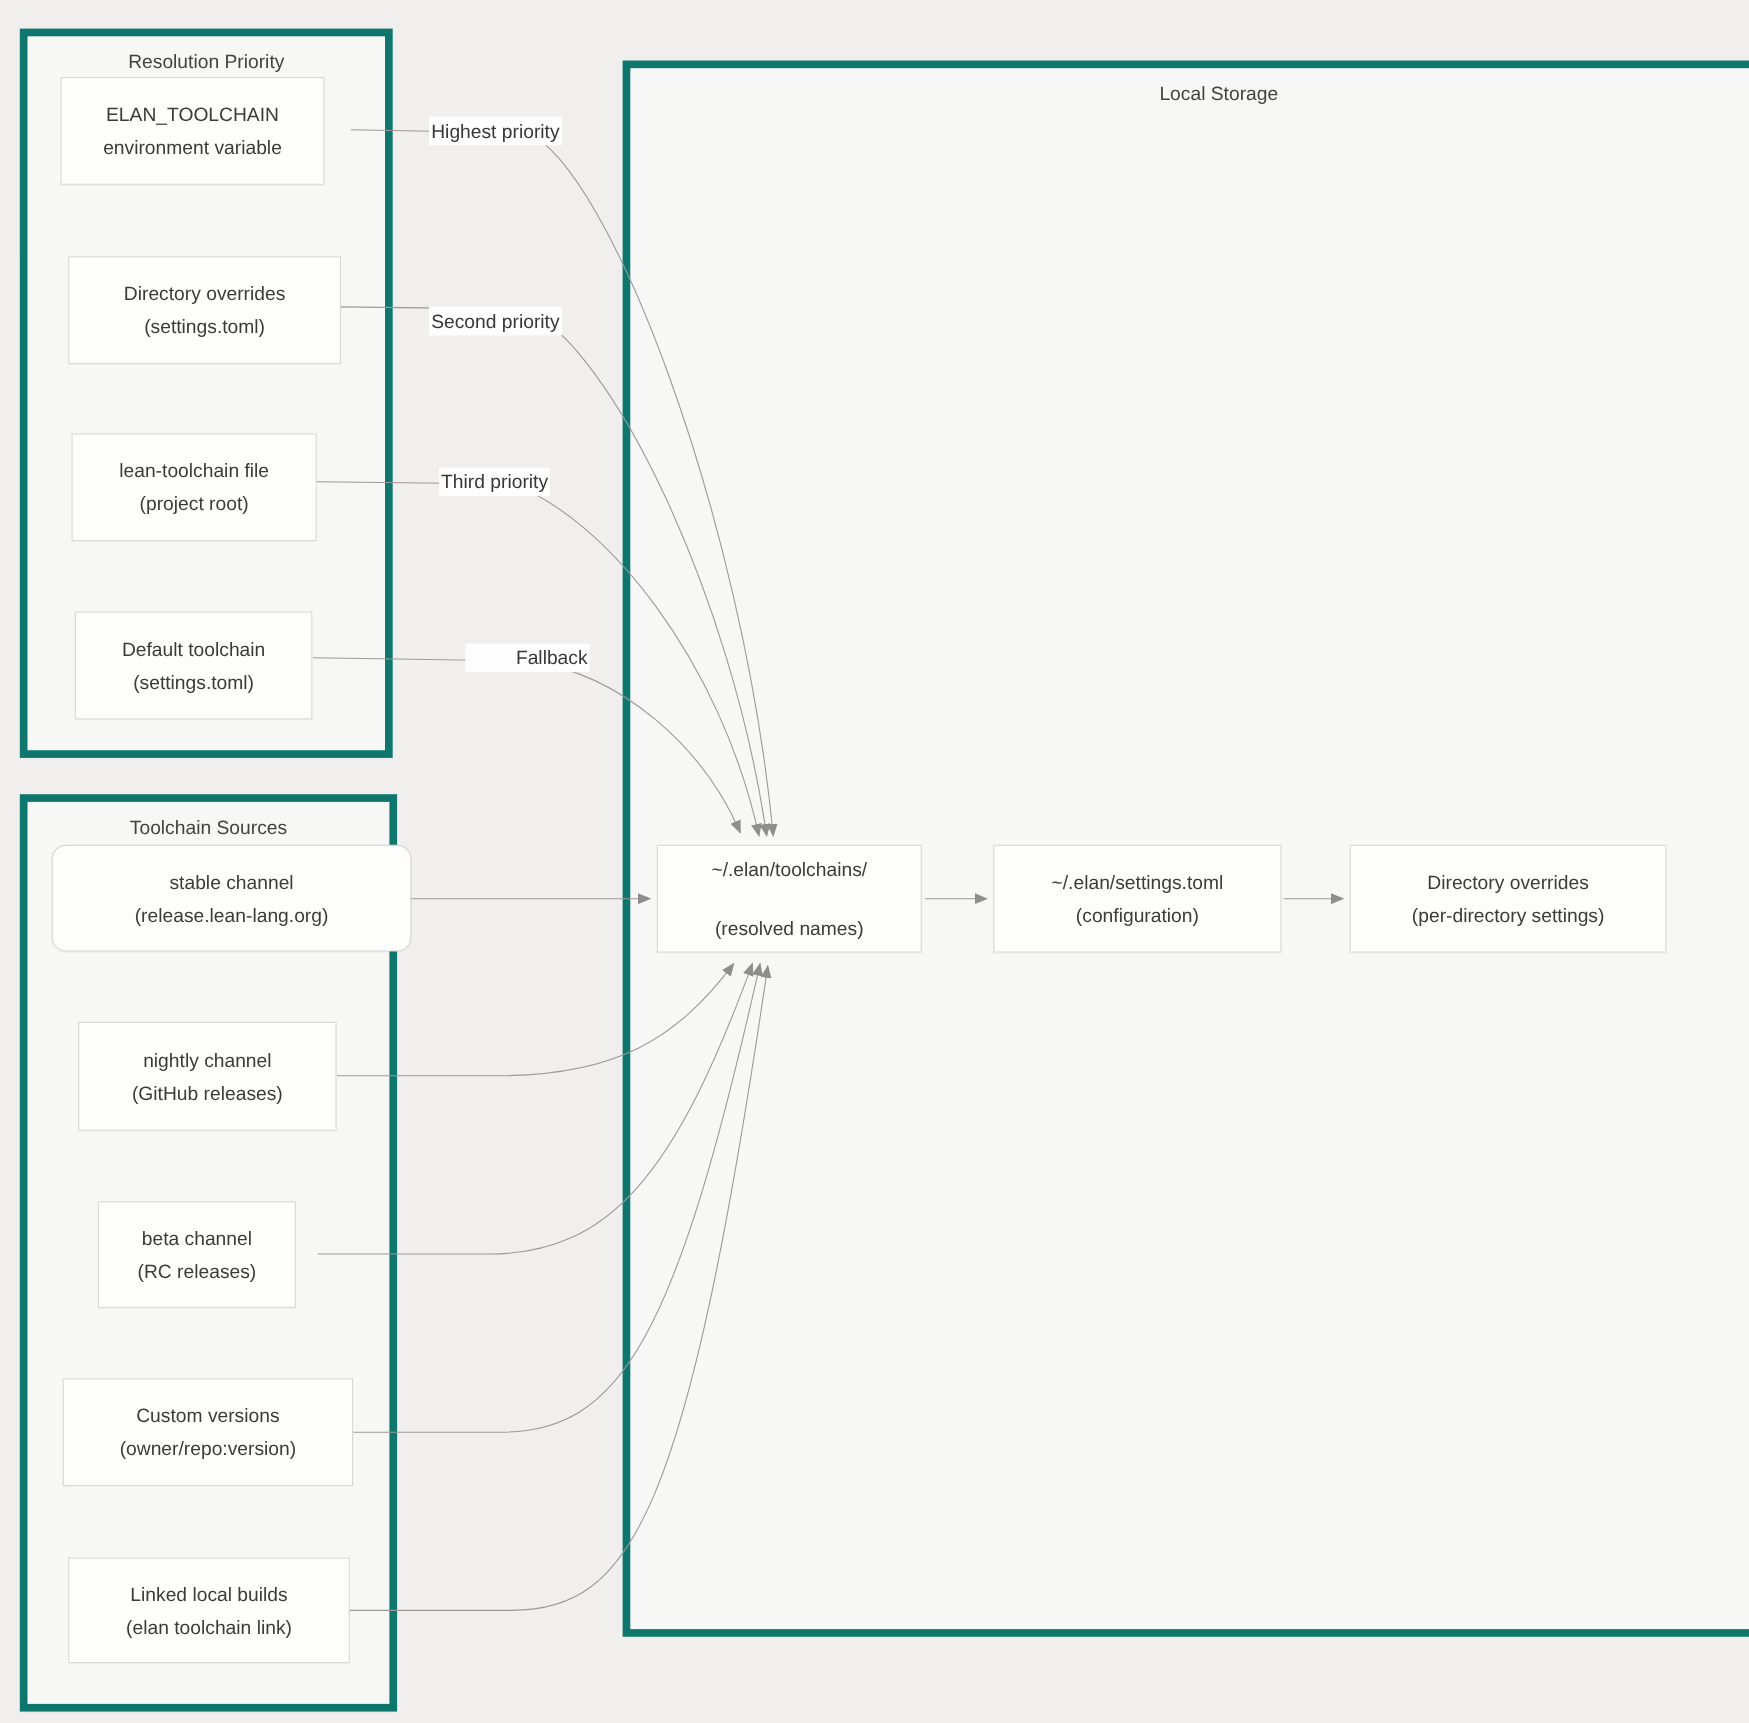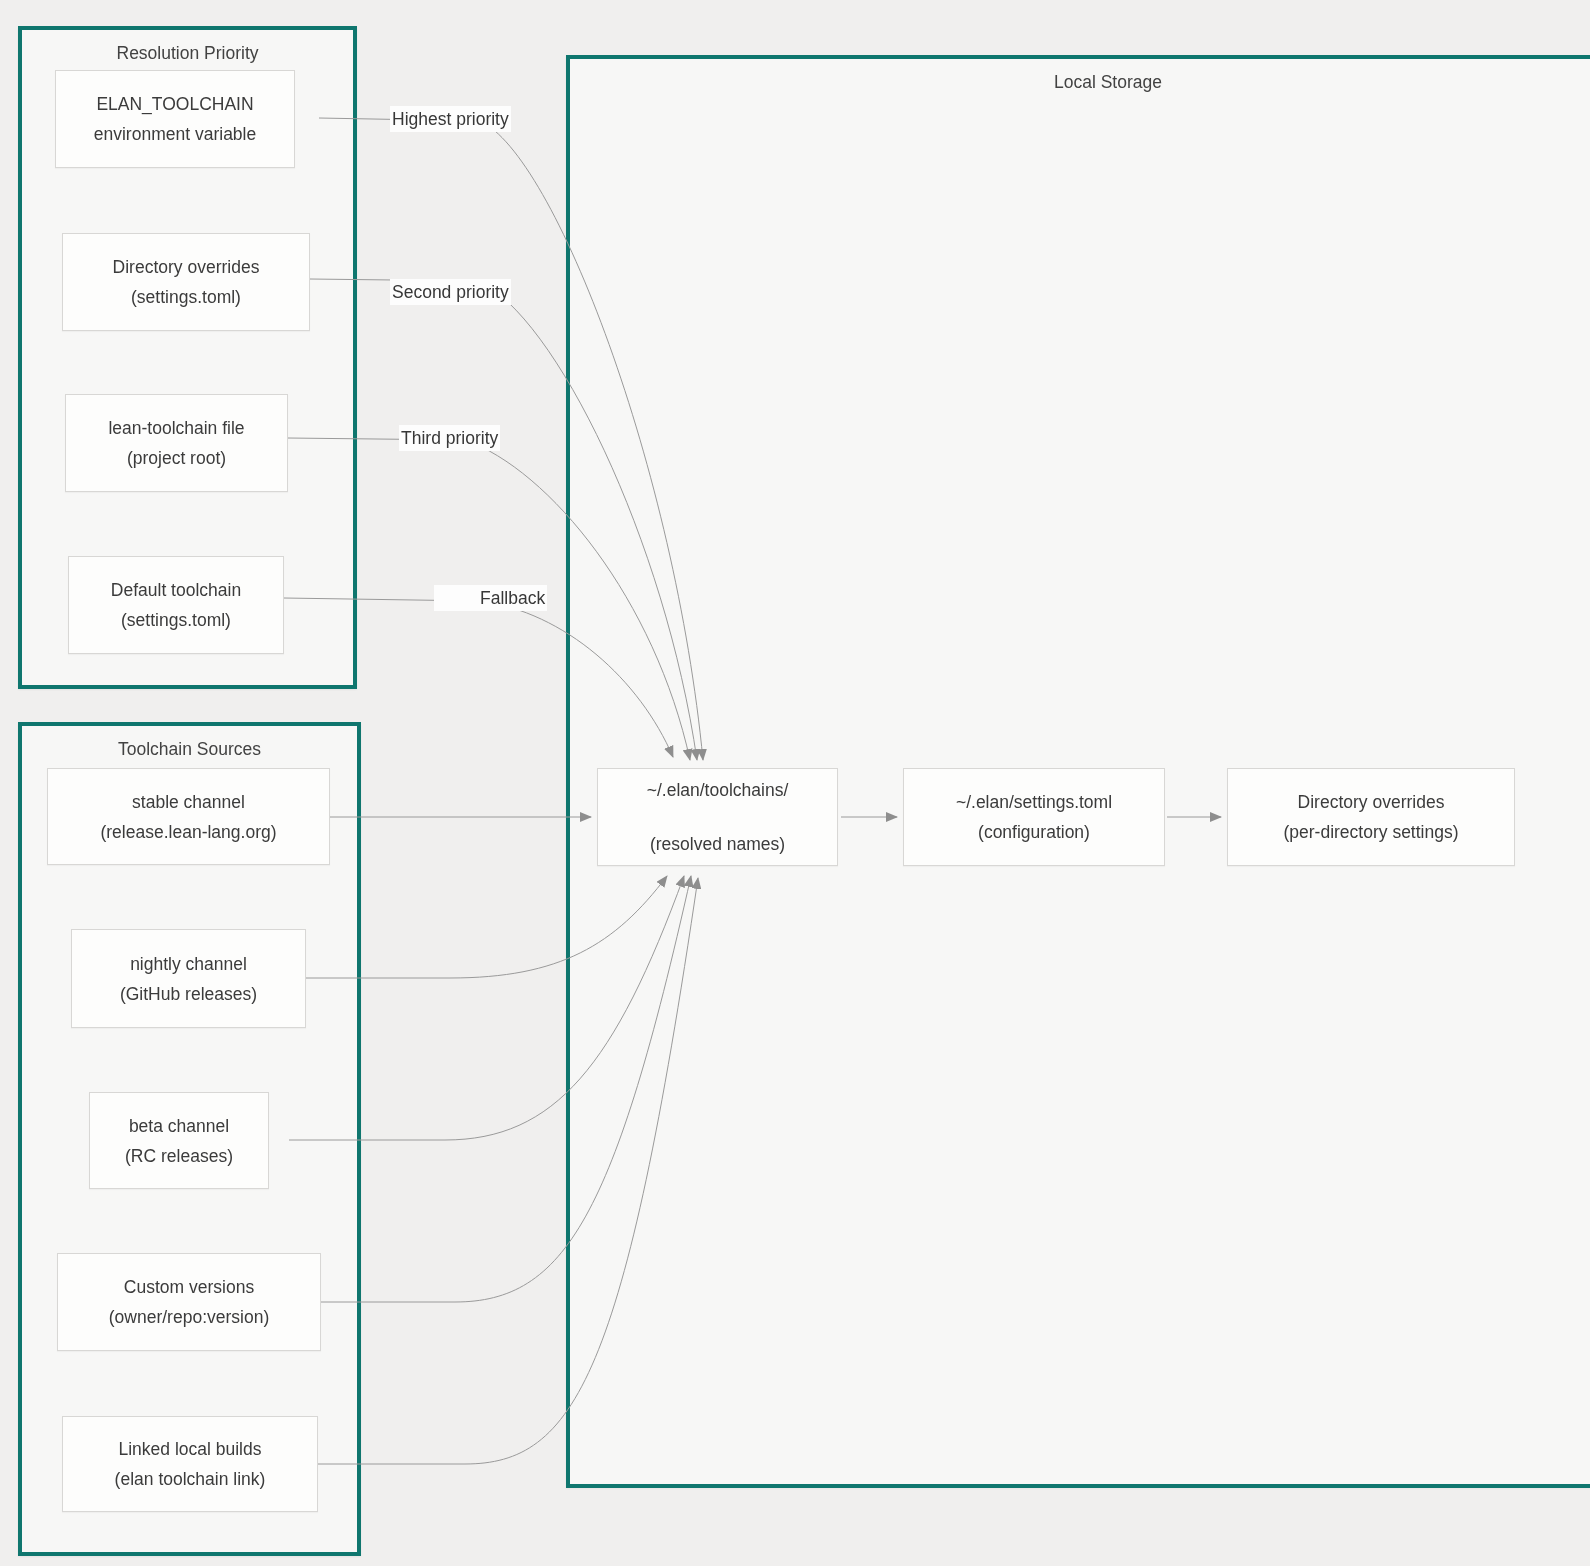--- a/index.html
+++ b/index.html
@@ -4,21 +4,21 @@
 <style>
   html,body { margin:0; padding:0; }
   body {
     width:1590px; height:1566px; position:relative; overflow:hidden;
     background:#f0efee;
     font-family:"Liberation Sans", sans-serif;
     color:#3c3c3c;
   }
   .group {
     position:absolute; box-sizing:border-box;
-    background:#f7f7f6; border:4px solid #0f766e;
+    background:#f7f7f6; border:7px solid #0f766e;
     box-shadow:0 1px 2px rgba(0,0,0,0.05);
     z-index:1;
   }
   .group-title {
     width:100%; text-align:center; padding-top:13px;
     font-size:17.5px; color:#424242;
   }
   svg.edge-layer { position:absolute; left:0; top:0; z-index:2; }
   .node {
     position:absolute; box-sizing:border-box; z-index:3;
@@ -80,21 +80,21 @@
 </div>
 <div class="node" style="left:65px; top:394px; width:223px; height:98px;">
   <span>lean-toolchain file</span>
   <span>(project root)</span>
 </div>
 <div class="node" style="left:68px; top:556px; width:216px; height:98px;">
   <span>Default toolchain</span>
   <span>(settings.toml)</span>
 </div>
 
-<div class="node" style="left:47px; top:768px; width:283px; height:97px;">
+<div class="node" style="left:47px; top:768px; width:327px; height:97px;border-radius:13px;">
   <span>stable channel</span>
   <span>(release.lean-lang.org)</span>
 </div>
 <div class="node" style="left:71px; top:929px; width:235px; height:99px;">
   <span>nightly channel</span>
   <span>(GitHub releases)</span>
 </div>
 <div class="node" style="left:89px; top:1092px; width:180px; height:97px;">
   <span>beta channel</span>
   <span>(RC releases)</span>
@@ -117,13 +117,13 @@
   <span>(configuration)</span>
 </div>
 <div class="node" style="left:1227px; top:768px; width:288px; height:98px;">
   <span>Directory overrides</span>
   <span>(per-directory settings)</span>
 </div>
 
 <div class="edge-label" style="left:390px; top:106px;">Highest priority</div>
 <div class="edge-label" style="left:390px; top:266px;margin-top:13px;">Second priority</div>
 <div class="edge-label" style="left:399px; top:425px;">Third priority</div>
-<div class="edge-label" style="left:434px; top:585px;padding-left:46px;">Fallback</div>
+<div class="edge-label" style="left:423px; top:585px;padding-left:46px;">Fallback</div>
 
 </body></html>

